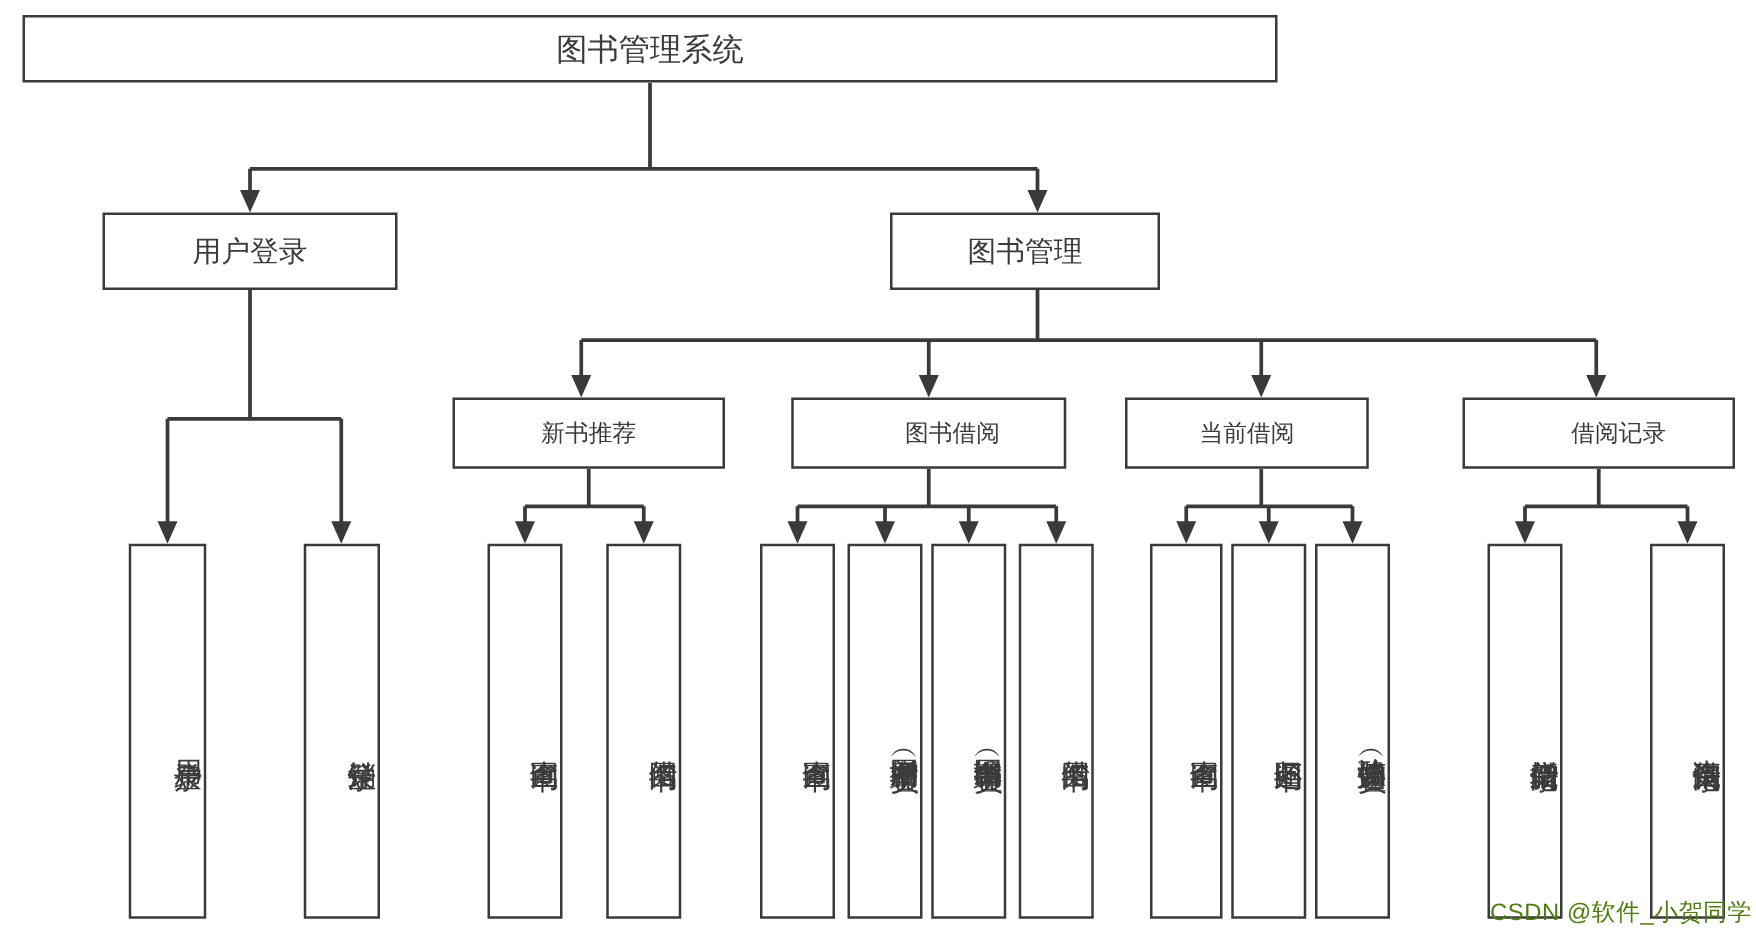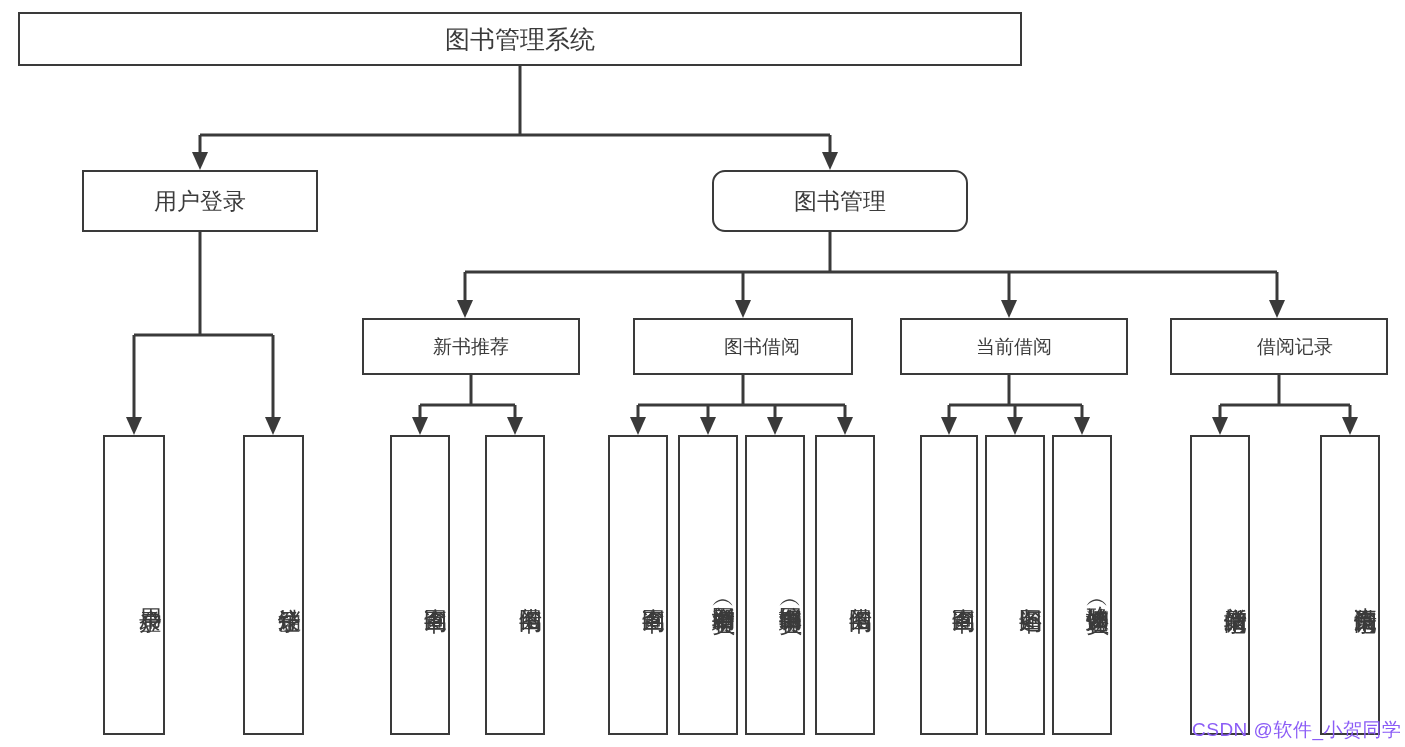--- a/index.html
+++ b/index.html
@@ -57,21 +57,21 @@
     justify-content: center;
   }
   .node.leaf .vtext {
     writing-mode: vertical-rl;
     text-orientation: upright;
     white-space: nowrap;
   }
   .watermark {
     position: absolute;
     font-size: 19px;
-    color: #8b5cf6;
+    color: #4d7c0f;
     white-space: nowrap;
     letter-spacing: 0.5px;
   }
 </style>
 </head>
 <body>
 
 <div id="canvas">
   <svg class="edges" id="edge-layer" viewBox="0 0 1405 747" xmlns="http://www.w3.org/2000/svg">
       <line x1="520" y1="66" x2="520" y2="135" stroke="#3a3a3a" stroke-width="3"></line>
@@ -127,30 +127,30 @@
       <line x1="1350" y1="405" x2="1350" y2="419" stroke="#3a3a3a" stroke-width="3"></line>
       <polygon points="1342,417 1358,417 1350,435" fill="#3a3a3a"></polygon>
     </svg>
   <div id="node-layer">
       <div class="node root" style="left: 18px; top: 12px; width: 1004px; height: 54px;">
         <span>图书管理系统</span>
       </div>
       <div class="node level2" style="left: 82px; top: 170px; width: 236px; height: 62px;">
         <span>用户登录</span>
       </div>
-      <div class="node level2" style="left: 712px; top: 170px; width: 256px; height: 62px; border-radius: 13px;">
+      <div class="node level2" style="left: 712px; top: 170px; width: 216px; height: 62px;">
         <span>图书管理</span>
       </div>
       <div class="node level3" style="left: 362px; top: 318px; width: 218px; height: 57px;">
         <span>新书推荐</span>
       </div>
       <div class="node level3" style="left: 633px; top: 318px; width: 220px; height: 57px; padding-left: 38px;">
         <span>图书借阅</span>
       </div>
-      <div class="node level3" style="left: 900px; top: 318px; width: 228px; height: 57px;">
+      <div class="node level3" style="left: 900px; top: 318px; width: 195px; height: 57px;">
         <span>当前借阅</span>
       </div>
       <div class="node level3" style="left: 1170px; top: 318px; width: 218px; height: 57px; padding-left: 32px;">
         <span>借阅记录</span>
       </div>
       <div class="node leaf" style="left: 103px; top: 435px; width: 62px; height: 300px;">
         <span class="vtext">用户登录</span>
       </div>
       <div class="node leaf" style="left: 243px; top: 435px; width: 61px; height: 300px;">
         <span class="vtext">注销登录</span>

